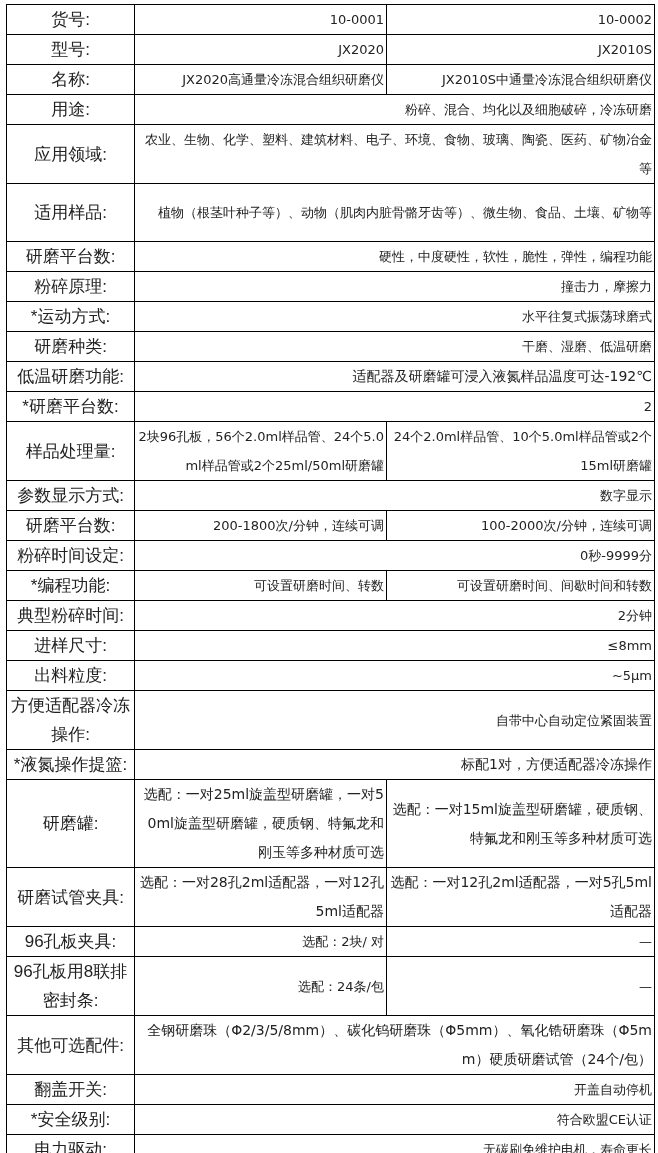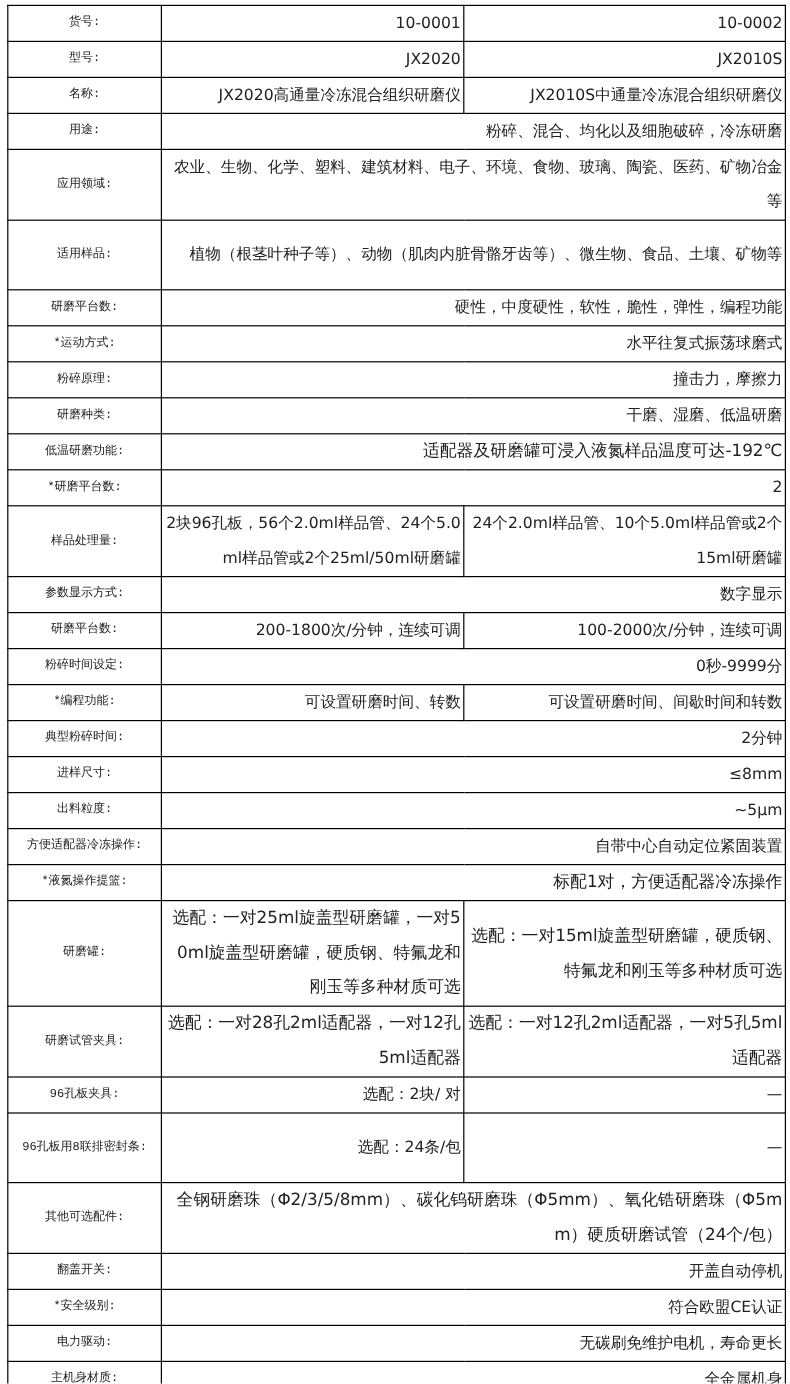--- a/index.html
+++ b/index.html
@@ -15,22 +15,22 @@
     }
     #spec td {
       border: 1px solid #000000;
       text-align: center;
       vertical-align: middle;
       padding: 0 2px;
       line-height: 29px;
       word-break: break-all;
     }
     #spec td.label {
-      font-family: Liberation Mono, monospace;
-      font-size: 10px;
+      font-family: Liberation Sans, sans-serif;
+      font-size: 17px;
       padding: 0 1px;
     }
     #spec td.val { font-family: "DejaVu Sans", "Liberation Sans", sans-serif; font-size: 13px; text-align: right; }
     #spec td.big { font-size: 14px; }
     col.c0 { width: 128px; }
     col.c1 { width: 252px; }
     col.c2 { width: 268px; }
   </style>
 </head>
 <body>
@@ -66,27 +66,27 @@
       <td class="val" colspan="2">农业、生物、化学、塑料、建筑材料、电子、环境、食物、玻璃、陶瓷、医药、矿物冶金等</td>
     </tr>
     <tr style="height:58px">
       <td class="label">适用样品:</td>
       <td class="val" colspan="2">植物（根茎叶种子等）、动物（肌肉内脏骨骼牙齿等）、微生物、食品、土壤、矿物等</td>
     </tr>
     <tr style="height:30px">
       <td class="label">研磨平台数:</td>
       <td class="val" colspan="2">硬性，中度硬性，软性，脆性，弹性，编程功能</td>
     </tr>
+    <tr style="height:30px">
+      <td class="label">粉碎原理:</td>
+      <td class="val" colspan="2">撞击力，摩擦力</td>
+    </tr>
     <tr style="height:29px">
       <td class="label">*运动方式:</td>
       <td class="val" colspan="2">水平往复式振荡球磨式</td>
-    </tr>
-    <tr style="height:30px">
-      <td class="label">粉碎原理:</td>
-      <td class="val" colspan="2">撞击力，摩擦力</td>
     </tr>
     <tr style="height:30px">
       <td class="label">研磨种类:</td>
       <td class="val" colspan="2">干磨、湿磨、低温研磨</td>
     </tr>
     <tr style="height:29px">
       <td class="label">低温研磨功能:</td>
       <td class="val big" colspan="2">适配器及研磨罐可浸入液氮样品温度可达-192℃</td>
     </tr>
     <tr style="height:29px">

